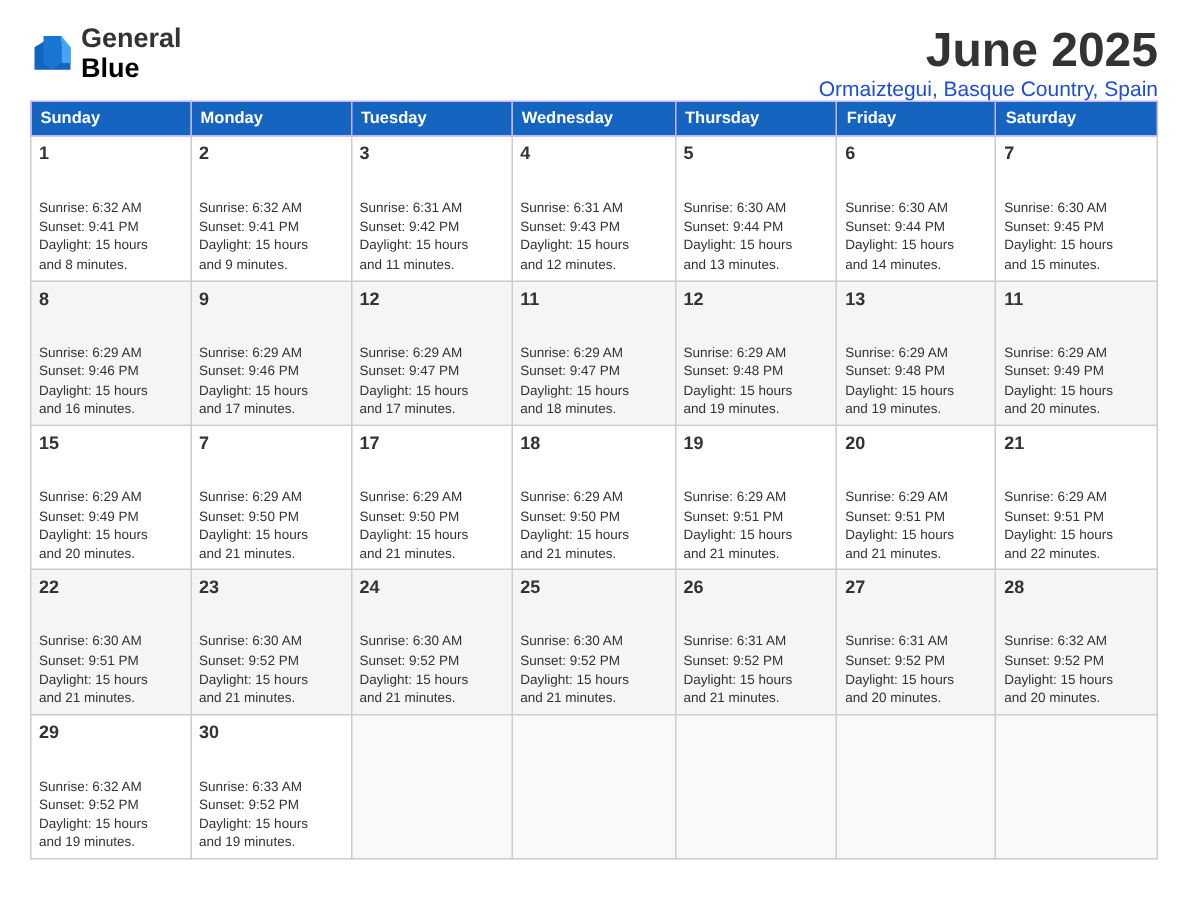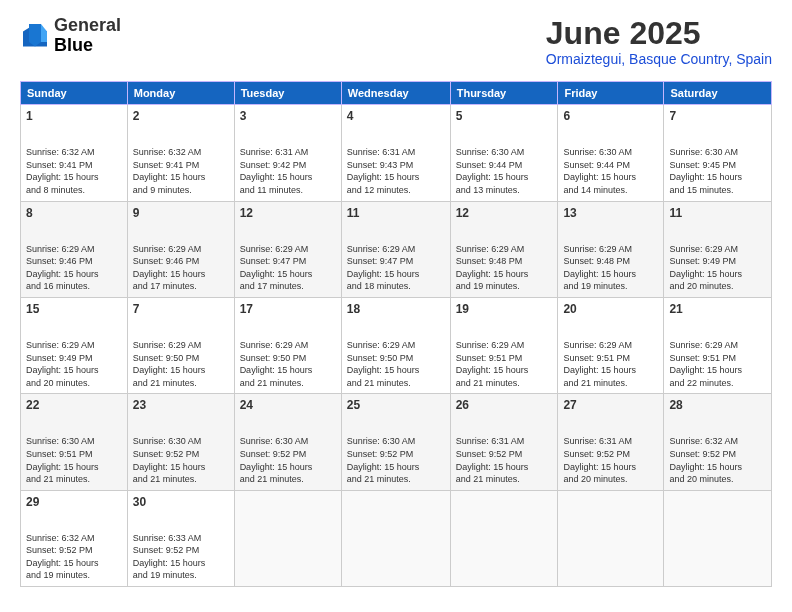--- a/index.html
+++ b/index.html
@@ -13,39 +13,40 @@
     .page {
       width: 792px;
       min-height: 612px;
       padding: 16px 20px;
       background: #fff;
     }
     .header {
       display: flex;
       justify-content: space-between;
       align-items: flex-start;
-      margin-bottom: 14px;
+      margin-bottom: 0;
     }
     .logo {
       display: flex;
       align-items: center;
       gap: 4px;
     }
     .logo-text {
       font-size: 18px;
       font-weight: bold;
       line-height: 1.1;
     }
     .logo-general { color: #333; }
     .logo-blue { color: #000000; }
     .logo-icon {
       width: 30px;
       height: 30px;
     }
     .title-block {
+      text-align: right;
     }
     .month-title {
       font-size: 32px;
       font-weight: bold;
       color: #333;
       line-height: 1.1;
     }
     .location-title {
       font-size: 14px;
       color: #1d4ed8;

